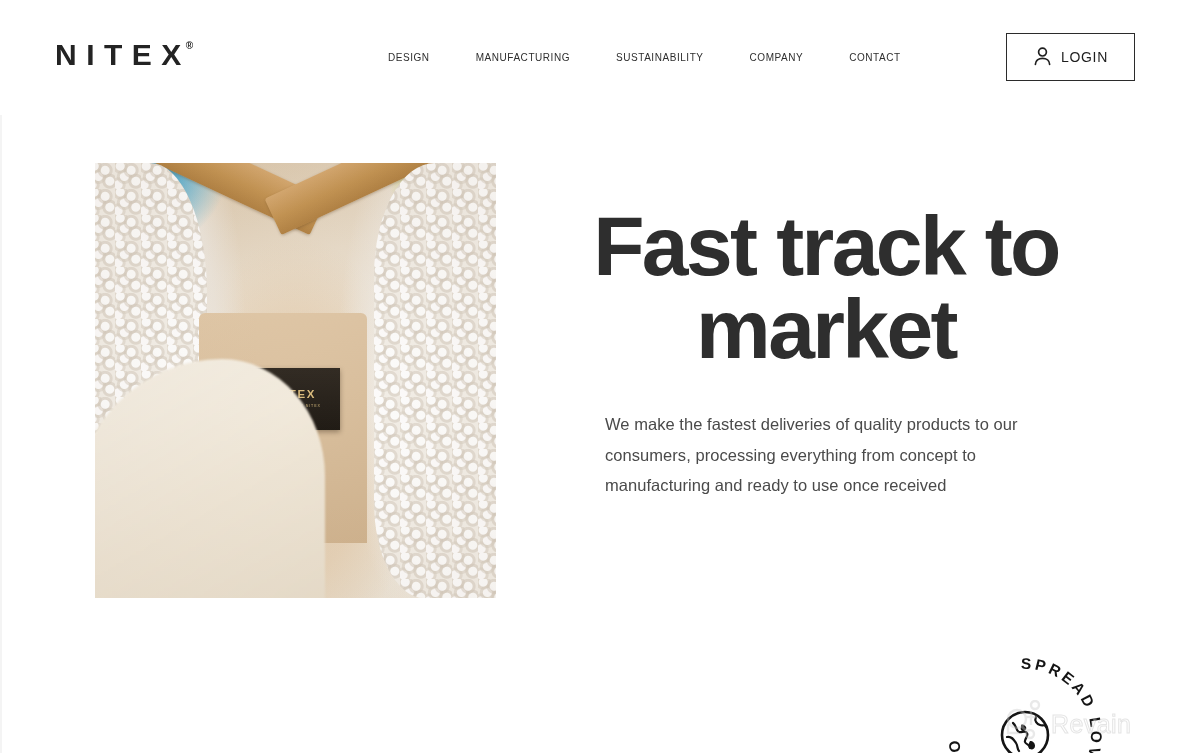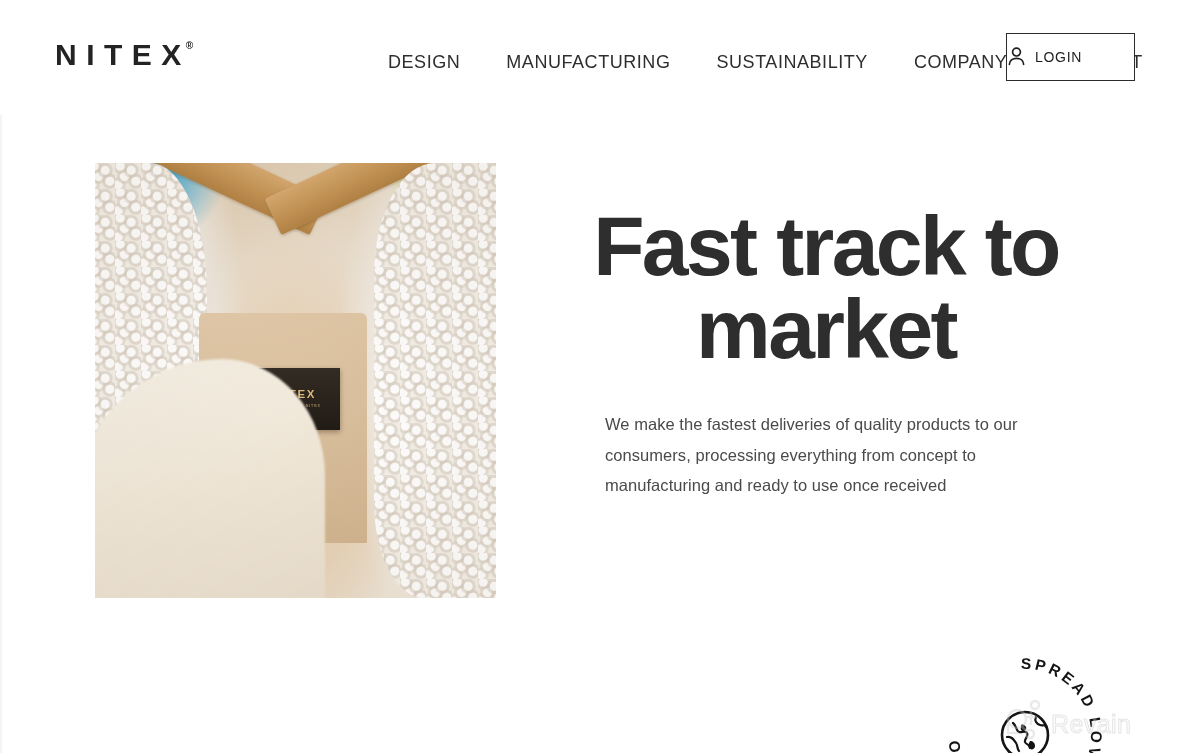--- a/index.html
+++ b/index.html
@@ -63,42 +63,42 @@
 
   .main-nav {
     position: absolute;
     left: 388px;
     top: 48px;
     display: flex;
     align-items: center;
     gap: 0;
   }
   .nav-link {
-    font-size: 18px;
+    font-size: 10px;
     font-weight: 500;
     letter-spacing: 0.55px;
     color: #2e2e2e;
     text-decoration: none;
     white-space: nowrap;
     padding: 4px 0;
     margin-right: 46px;
   }
   .nav-link:last-child { margin-right: 0; }
 
   .login-button {
     position: absolute;
     right: 55px;
     top: 33px;
     width: 129px;
     height: 48px;
     border: 1.6px solid #2b2b2b;
     background: #ffffff;
     display: flex;
     align-items: center;
-    justify-content: flex-start;
+    justify-content: center;
     gap: 9px;
     cursor: pointer;
     font-family: "Liberation Sans", sans-serif;
   }
   .login-button .login-label {
     font-size: 14px;
     font-weight: 500;
     letter-spacing: 0.7px;
     color: #1e1e1e;
   }

